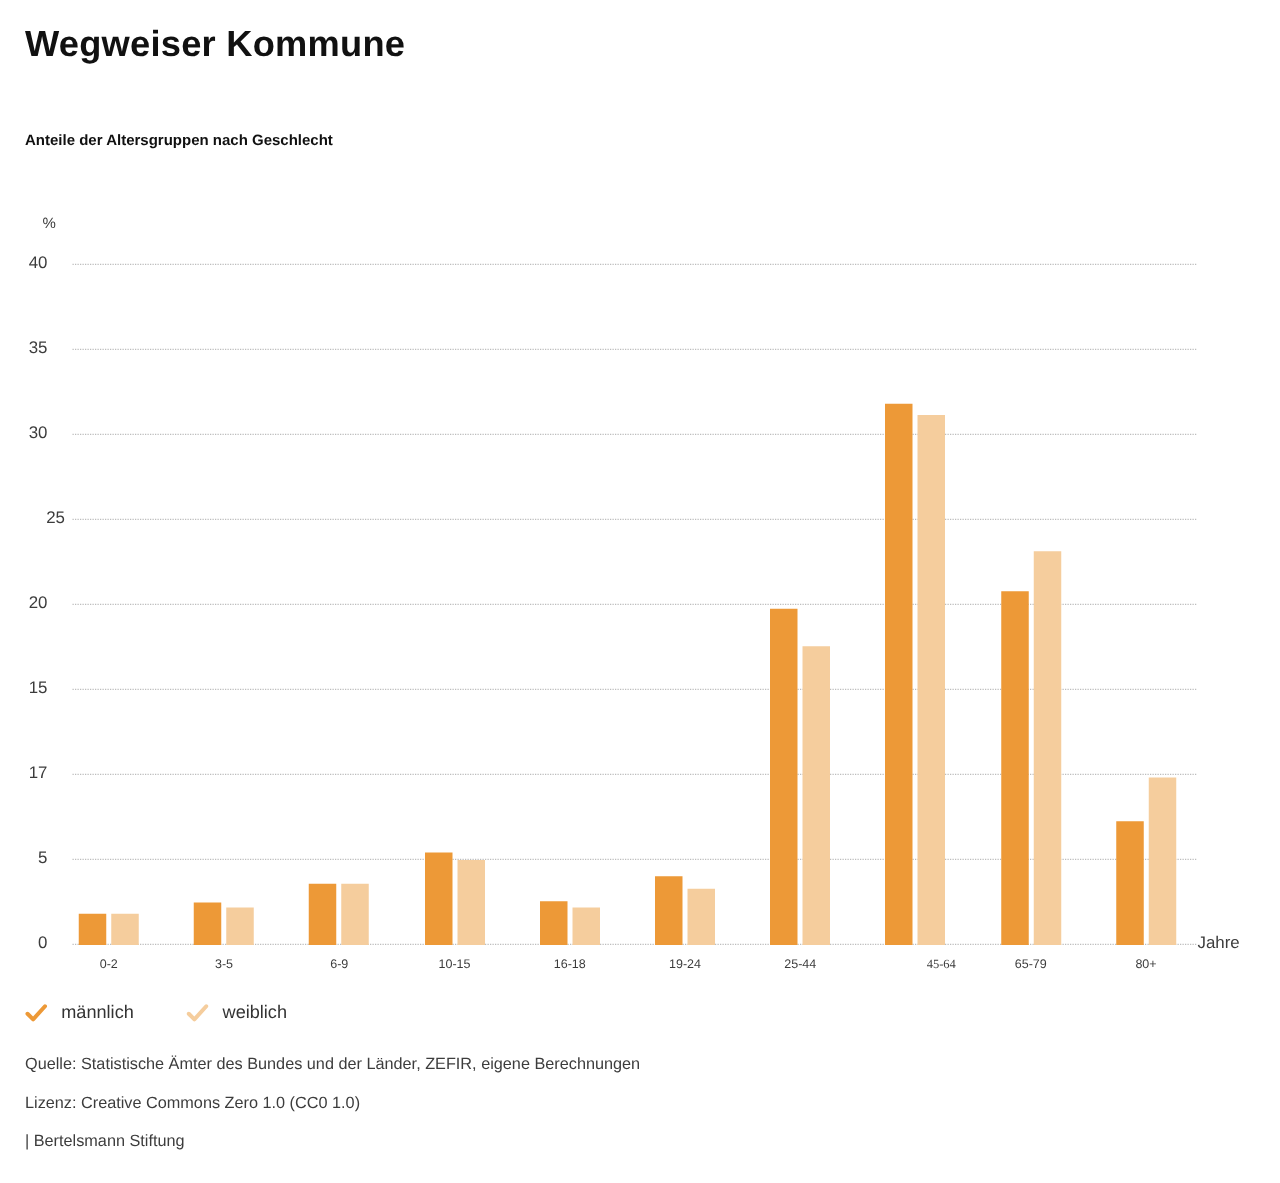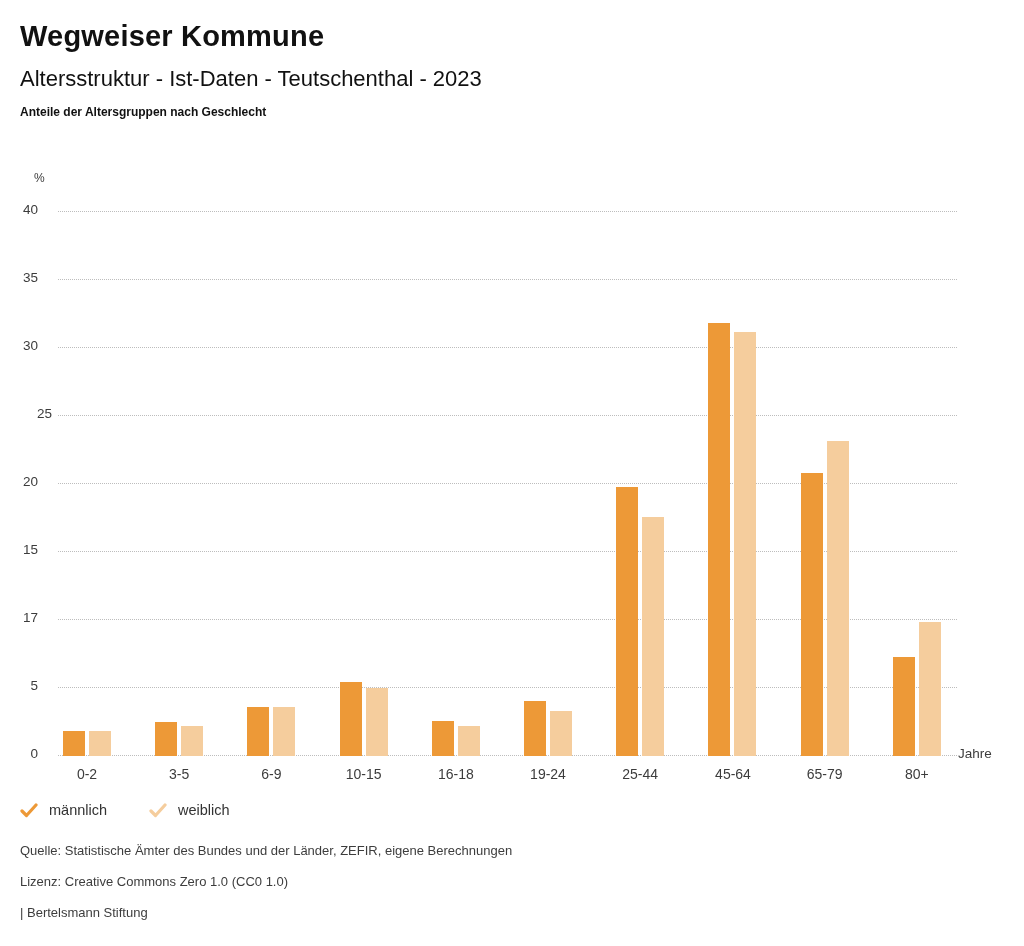--- a/index.html
+++ b/index.html
@@ -38,42 +38,41 @@
     position: absolute; height: 0;
     border-top: 1px dotted #bdbdbd;
     z-index: 1;
   }
   .ytick {
     position: absolute; left: 0; width: 38px;
     text-align: right; font-size: 13.5px; color: #3c3c3c;
   }
   .xtick {
     position: absolute; width: 92px; top: 766px;
-    text-align: center; font-size: 14px; color: #3c3c3c;
+    text-align: center; font-size: 10px; color: #3c3c3c;
   }
   .bar { position: absolute; z-index: 2; }
   .legend {
     position: absolute; left: 20px; top: 802px;
     display: flex; gap: 42px; align-items: center;
   }
   .legend-item { display: flex; align-items: center; gap: 11px; cursor: pointer; }
   .legend-label { font-size: 14.5px; color: #333333; }
   .check-icon { display: inline-block; }
   .footer-line { position: absolute; left: 20px; font-size: 13px; color: #3d3d3d; }
   .footer-source { top: 843px; }
   .footer-license { top: 874px; }
   .footer-attribution { top: 905px; }
 </style>
 </head>
 <body>
 
 <div class="page">
 
   <h1 class="page-title">Wegweiser Kommune</h1>
-  <h2 class="chart-subtitle">Altersstruktur - Ist-Daten - Teutschenthal - 2023</h2>
   <h3 class="chart-heading">Anteile der Altersgruppen nach Geschlecht</h3>
 
   <div id="chart-layer">
     <span class="y-unit">%</span>
     <span class="x-unit">Jahre</span>
 
   <div class="gridline" style="top: 755px; left: 58px; width: 899px;"></div>
       <div class="ytick" style="top: 746px;">0</div>
       <div class="gridline" style="top: 687px; left: 58px; width: 899px;"></div>
       <div class="ytick" style="top: 678px;">5</div>
@@ -107,21 +106,21 @@
       <div class="bar" style="left: 457.8px; width: 22px; top: 726.44px; height: 29.56px; background: rgb(245, 205, 157);"></div>
       <div class="xtick" style="left: 409.8px;">16-18</div>
       <div class="bar" style="left: 524px; width: 22px; top: 700.6px; height: 55.4px; background: rgb(237, 153, 55);"></div>
       <div class="bar" style="left: 550px; width: 22px; top: 711.48px; height: 44.52px; background: rgb(245, 205, 157);"></div>
       <div class="xtick" style="left: 502px;">19-24</div>
       <div class="bar" style="left: 616.2px; width: 22px; top: 487.08px; height: 268.92px; background: rgb(237, 153, 55);"></div>
       <div class="bar" style="left: 642.2px; width: 22px; top: 517px; height: 239px; background: rgb(245, 205, 157);"></div>
       <div class="xtick" style="left: 594.2px;">25-44</div>
       <div class="bar" style="left: 708.4px; width: 22px; top: 322.52px; height: 433.48px; background: rgb(237, 153, 55);"></div>
       <div class="bar" style="left: 734.4px; width: 22px; top: 332.04px; height: 423.96px; background: rgb(245, 205, 157);"></div>
-      <div class="xtick" style="left: 687px;">45-64</div>
+      <div class="xtick" style="left: 707px; font-family: Liberation Serif, serif;">45-64</div>
       <div class="bar" style="left: 800.6px; width: 22px; top: 473.48px; height: 282.52px; background: rgb(237, 153, 55);"></div>
       <div class="bar" style="left: 826.6px; width: 22px; top: 440.84px; height: 315.16px; background: rgb(245, 205, 157);"></div>
       <div class="xtick" style="left: 778.6px;">65-79</div>
       <div class="bar" style="left: 892.8px; width: 22px; top: 657.08px; height: 98.92px; background: rgb(237, 153, 55);"></div>
       <div class="bar" style="left: 918.8px; width: 22px; top: 621.72px; height: 134.28px; background: rgb(245, 205, 157);"></div>
       <div class="xtick" style="left: 870.8px;">80+</div>
     </div>
 
   <div class="legend">
     <div class="legend-item">

